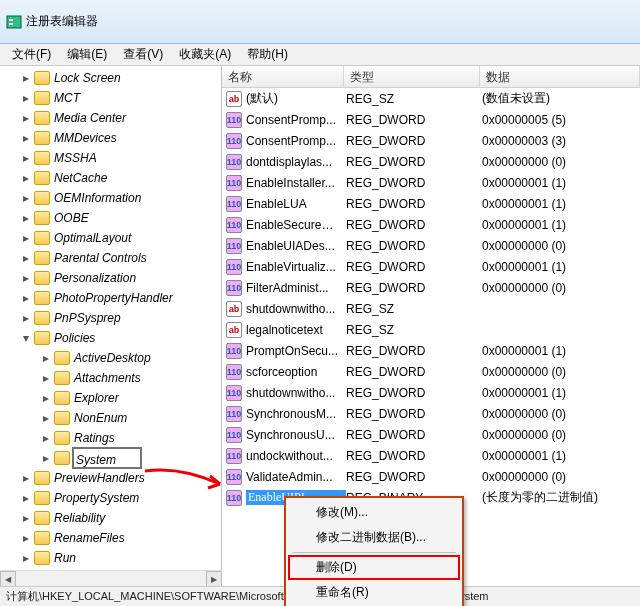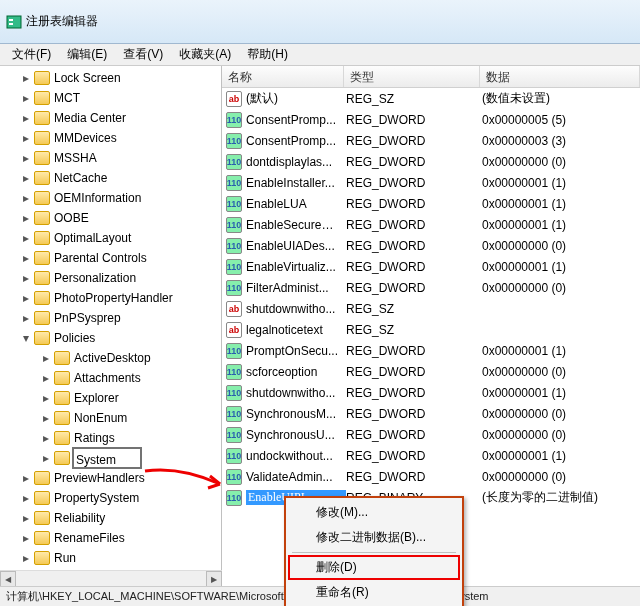--- a/index.html
+++ b/index.html
@@ -12,36 +12,36 @@
 .menubar { height: 22px; background: #f0f0f0; display: flex; align-items: center; padding: 0 4px; border-bottom: 1px solid #ccc; }
 .menubar .menu-item { padding: 2px 8px; cursor: default; }
 
 .main { display: flex; height: 536px; }
 
 .tree { width: 222px; border-right: 1px solid #c0c0c0; overflow-y: auto; overflow-x: hidden; background: #fff; padding: 2px 0; }
 .tree-item { display: flex; align-items: center; height: 20px; padding-left: 20px; cursor: default; white-space: nowrap; }
 .tree-item.indent { padding-left: 40px; }
 .tree-item .exp { width: 12px; text-align: center; color: #555; }
 .tree-item .folder { width: 16px; height: 14px; background: linear-gradient(#ffe9a8, #f4c955); border: 1px solid #d4a000; border-radius: 2px; margin: 0 4px 0 2px; flex-shrink: 0; }
-.tree-item .label { color: #000; }
+.tree-item .label { color: #000; font-style: italic; }
 .tree-item.highlight { }
 .tree-item.highlight .label { border: 2px solid #737373; padding: 4px 24px 0 2px; margin-left: -2px; }
 
 .listpane { flex: 1; position: relative; overflow: hidden; }
 .list-header { display: flex; height: 22px; background: linear-gradient(#fdfdfd, #ececec); border-bottom: 1px solid #d0d0d0; }
 .list-header .col { border-right: 1px solid #d8d8d8; padding: 3px 6px; color: #333; }
 .col-name { width: 122px; }
 .col-type { width: 136px; }
 .col-data { flex: 1; }
 
 .list-body { overflow: hidden; }
 .row { display: flex; height: 21px; align-items: center; padding-left: 4px; }
 .row .ricon { width: 16px; height: 16px; border: 1px solid #888; border-radius: 2px; margin-right: 4px; display: flex; align-items: center; justify-content: center; flex-shrink: 0; font-size: 9px; font-weight: bold; }
 .row .ricon.sz { background: #fff; color: #c00; }
-.row .ricon.dw { background: #86efac; color: #2a5fae; }
+.row .ricon.dw { background: #f0abfc; color: #2a5fae; }
 .row .cell { overflow: hidden; text-overflow: ellipsis; white-space: nowrap; padding-right: 6px; }
 .row .cell.cname { width: 100px; }
 .row .cell.ctype { width: 136px; }
 .row .cell.cdata { flex: 1; }
 .row.selected .cell.cname { background: #3399ff; color: #fff; padding-left: 2px; font-family: Liberation Serif, serif; }
 
 .ctx-menu { position: absolute; left: 284px; top: 496px; width: 180px; background: #f4f4f4; border: 2px solid #c2410c; box-shadow: 2px 2px 4px rgba(0,0,0,0.3); padding: 2px; z-index: 10; }
 .ctx-menu .mitem { padding: 4px 10px 4px 28px; cursor: default; }
 .ctx-menu .sep { height: 1px; background: #c0c0c0; margin: 2px 4px; }
 .ctx-menu .mitem.hl { border: 2px solid #e00; margin: 0; padding: 2px 8px 2px 26px; }

